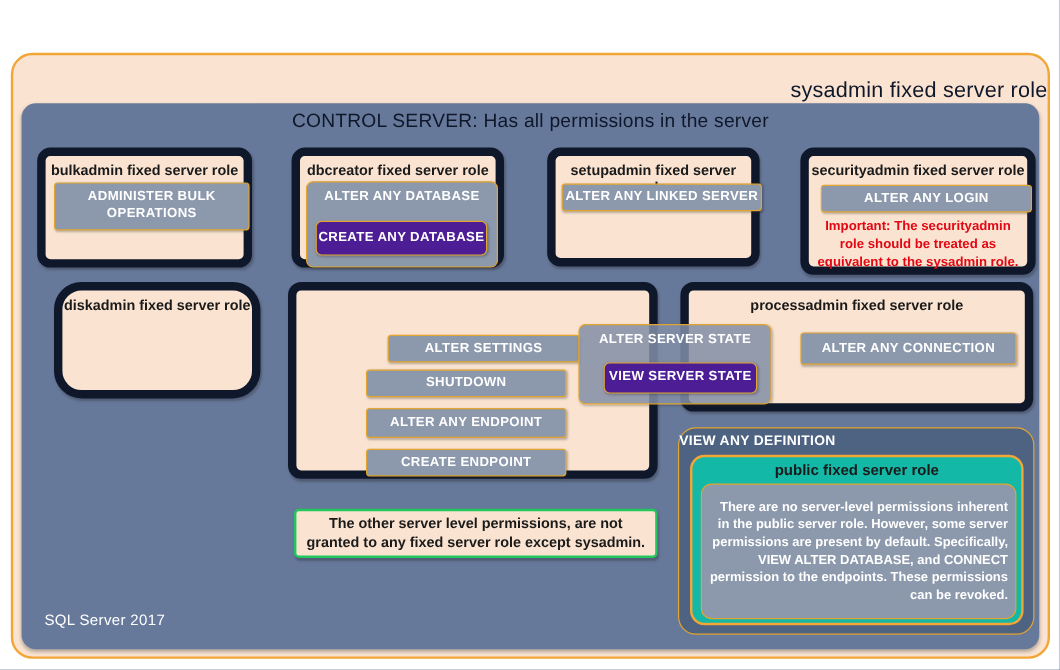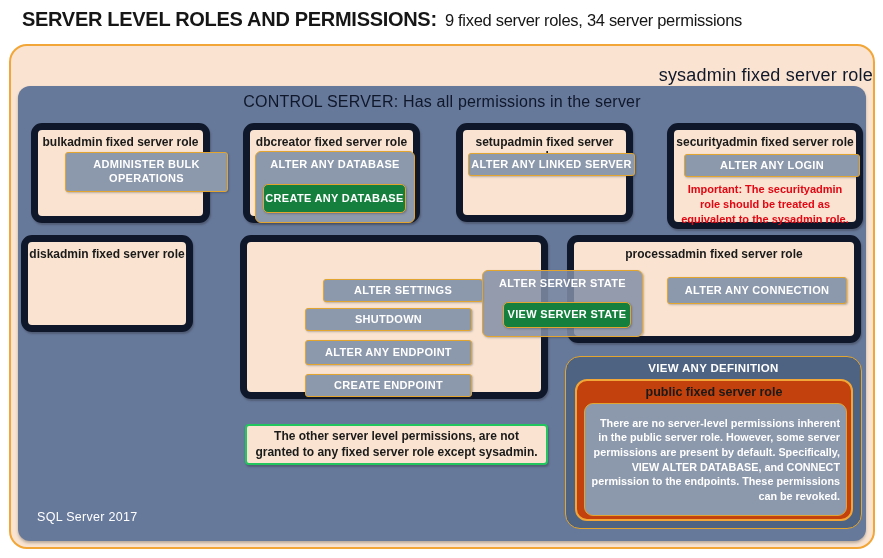--- a/index.html
+++ b/index.html
@@ -57,21 +57,21 @@
 
   
   .perm {
     position: absolute; background: #8c98ac;
     border: 1.5px solid #e2a52f; border-radius: 3px;
     color: #ffffff; font-size: 11px; font-weight: 700;
     display: flex; align-items: center; justify-content: center;
     text-align: center; letter-spacing: 0.3px; line-height: 1.25;
     box-shadow: 1px 1px 2px rgba(40,40,50,0.3);
   }
-  .perm.dark { background: #15803d; border-radius: 5px; }
+  .perm.dark { background: #4c1d95; border-radius: 5px; }
   .perm.shared { background: rgba(129,142,167,0.85); }
 
   
   .perm-container {
     position: absolute; background: #8c98ac;
     border: 1.5px solid #e2a52f; border-radius: 6px;
     color: #ffffff; font-size: 11px; font-weight: 700;
     text-align: center; letter-spacing: 0.3px;
     box-shadow: 1px 1px 2px rgba(40,40,50,0.3);
   }
@@ -94,26 +94,26 @@
     box-shadow: 1px 2px 2px rgba(40,40,50,0.35);
   }
 
   
   .vad-box {
     position: absolute; left: 547px; top: 270px; width: 297px; height: 173px;
     background: #4e6282; border: 1.5px solid #e2a52f; border-radius: 15px;
   }
   .vad-title {
     position: absolute; left: 0; top: 5px; width: 100%;
-    text-align: center; color: #ffffff; font-size: 11.5px; font-weight: 700;
+    color: #ffffff; font-size: 11.5px; font-weight: 700;
     letter-spacing: 0.3px;
   }
   .public-box {
     position: absolute; left: 9px; top: 22px; width: 278px; height: 142px;
-    background: #c2410c; border: 2px solid #f2a637; border-radius: 12px;
+    background: #14b8a6; border: 2px solid #f2a637; border-radius: 12px;
   }
   .public-title {
     position: absolute; left: 0; top: 4px; width: 100%;
     text-align: center; font-size: 12.5px; font-weight: 700; color: #1a1a1a;
   }
   .public-desc {
     position: absolute; left: 7px; top: 22px; width: 263px; height: 113px;
     background: #8c98ac; border: 1.5px solid #e2a52f; border-radius: 9px;
     color: #ffffff; font-size: 10.8px; font-weight: 700; text-align: right;
     line-height: 1.35; padding: 6px 6px;
@@ -123,34 +123,30 @@
   .footer-label {
     position: absolute; left: 19px; top: 424px;
     color: #ffffff; font-size: 12.5px; font-weight: 400; letter-spacing: 0.3px;
   }
 </style>
 </head>
 <body>
 
 <div class="canvas">
 
-  <div class="page-title">
-    <span class="t-bold">SERVER LEVEL ROLES AND PERMISSIONS:</span>
-    <span class="t-rest">9 fixed server roles, 34 server permissions</span>
-  </div>
 
   <div class="sysadmin-box">
     <div class="sysadmin-title">sysadmin fixed server role</div>
 
     <div class="control-box">
       <div class="control-title">CONTROL SERVER: Has all permissions in the server</div>
 
       <div class="role-box" style="left:13px; top:37px; width:179px; height:100px;">
         <div class="role-title">bulkadmin fixed server role</div>
-        <div class="perm" style="left:7px; top:22px; width:163px; height:40px; padding:0 14px;margin-left:20px;">ADMINISTER BULK OPERATIONS</div>
+        <div class="perm" style="left:7px; top:22px; width:163px; height:40px; padding:0 14px;">ADMINISTER BULK OPERATIONS</div>
       </div>
 
       <div class="role-box" style="left:225px; top:37px; width:177px; height:100px;">
         <div class="role-title">dbcreator fixed server role</div>
         <div class="perm-container" style="left:5px; top:21px; width:160px; height:72px;">
           <div class="pc-label">ALTER ANY DATABASE</div>
           <div class="perm dark" style="left:7px; top:32px; width:143px; height:29px;">CREATE ANY DATABASE</div>
         </div>
       </div>
 
@@ -158,21 +154,21 @@
         <div class="role-title">setupadmin fixed server role</div>
         <div class="perm" style="left:5px; top:23px; width:167px; height:23px;">ALTER ANY LINKED SERVER</div>
       </div>
 
       <div class="role-box" style="left:649px; top:37px; width:196px; height:106px;">
         <div class="role-title">securityadmin fixed server role</div>
         <div class="perm" style="left:10px; top:24px; width:176px; height:23px;">ALTER ANY LOGIN</div>
         <div class="warning-text">Important: The securityadmin role should be treated as equivalent to the sysadmin role.</div>
       </div>
 
-      <div class="role-box" style="left:3px; top:149px; width:172px; height:97px;">
+      <div class="role-box" style="left:27px; top:149px; width:172px; height:97px;border-radius:23px;">
         <div class="role-title">diskadmin fixed server role</div>
       </div>
 
       <div class="role-box" style="left:222px; top:149px; width:308px; height:164px;">
         <div class="perm" style="left:76px; top:37px; width:160px; height:23px;">ALTER SETTINGS</div>
         <div class="perm" style="left:58px; top:66px; width:167px; height:23px;">SHUTDOWN</div>
         <div class="perm" style="left:58px; top:98px; width:167px; height:25px;">ALTER ANY ENDPOINT</div>
         <div class="perm" style="left:58px; top:132px; width:167px; height:23px;">CREATE ENDPOINT</div>
       </div>
 

